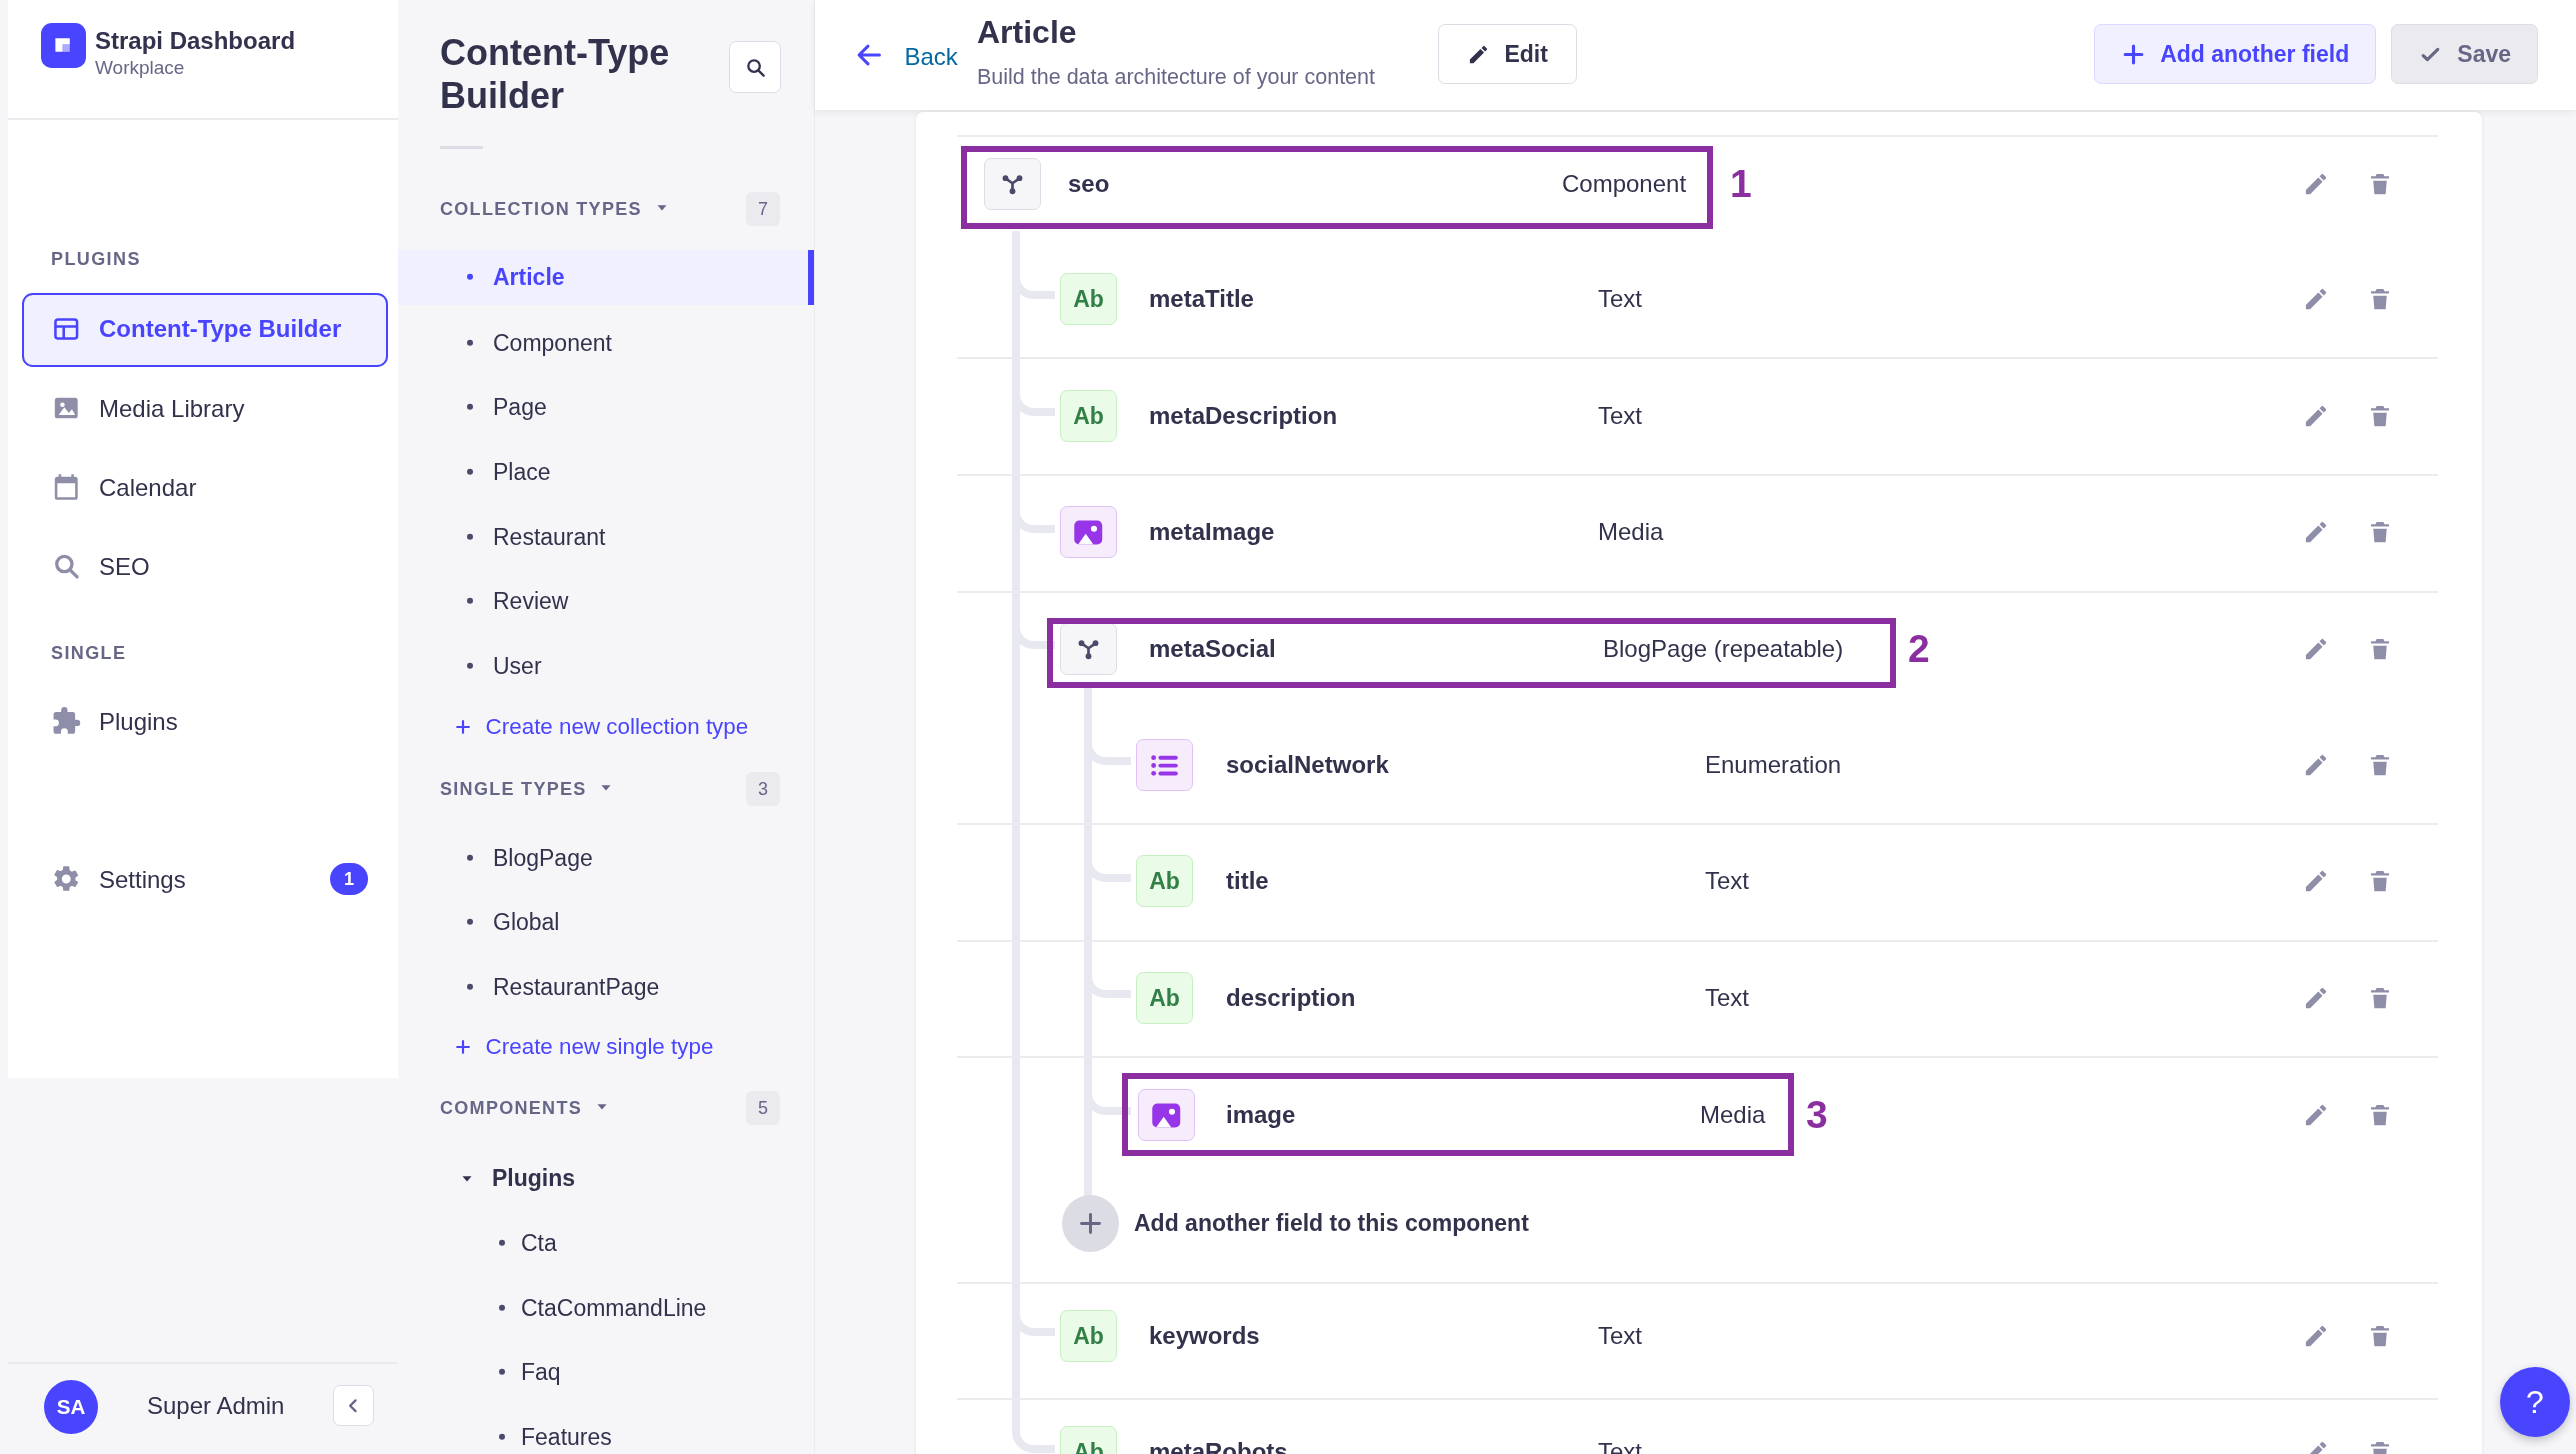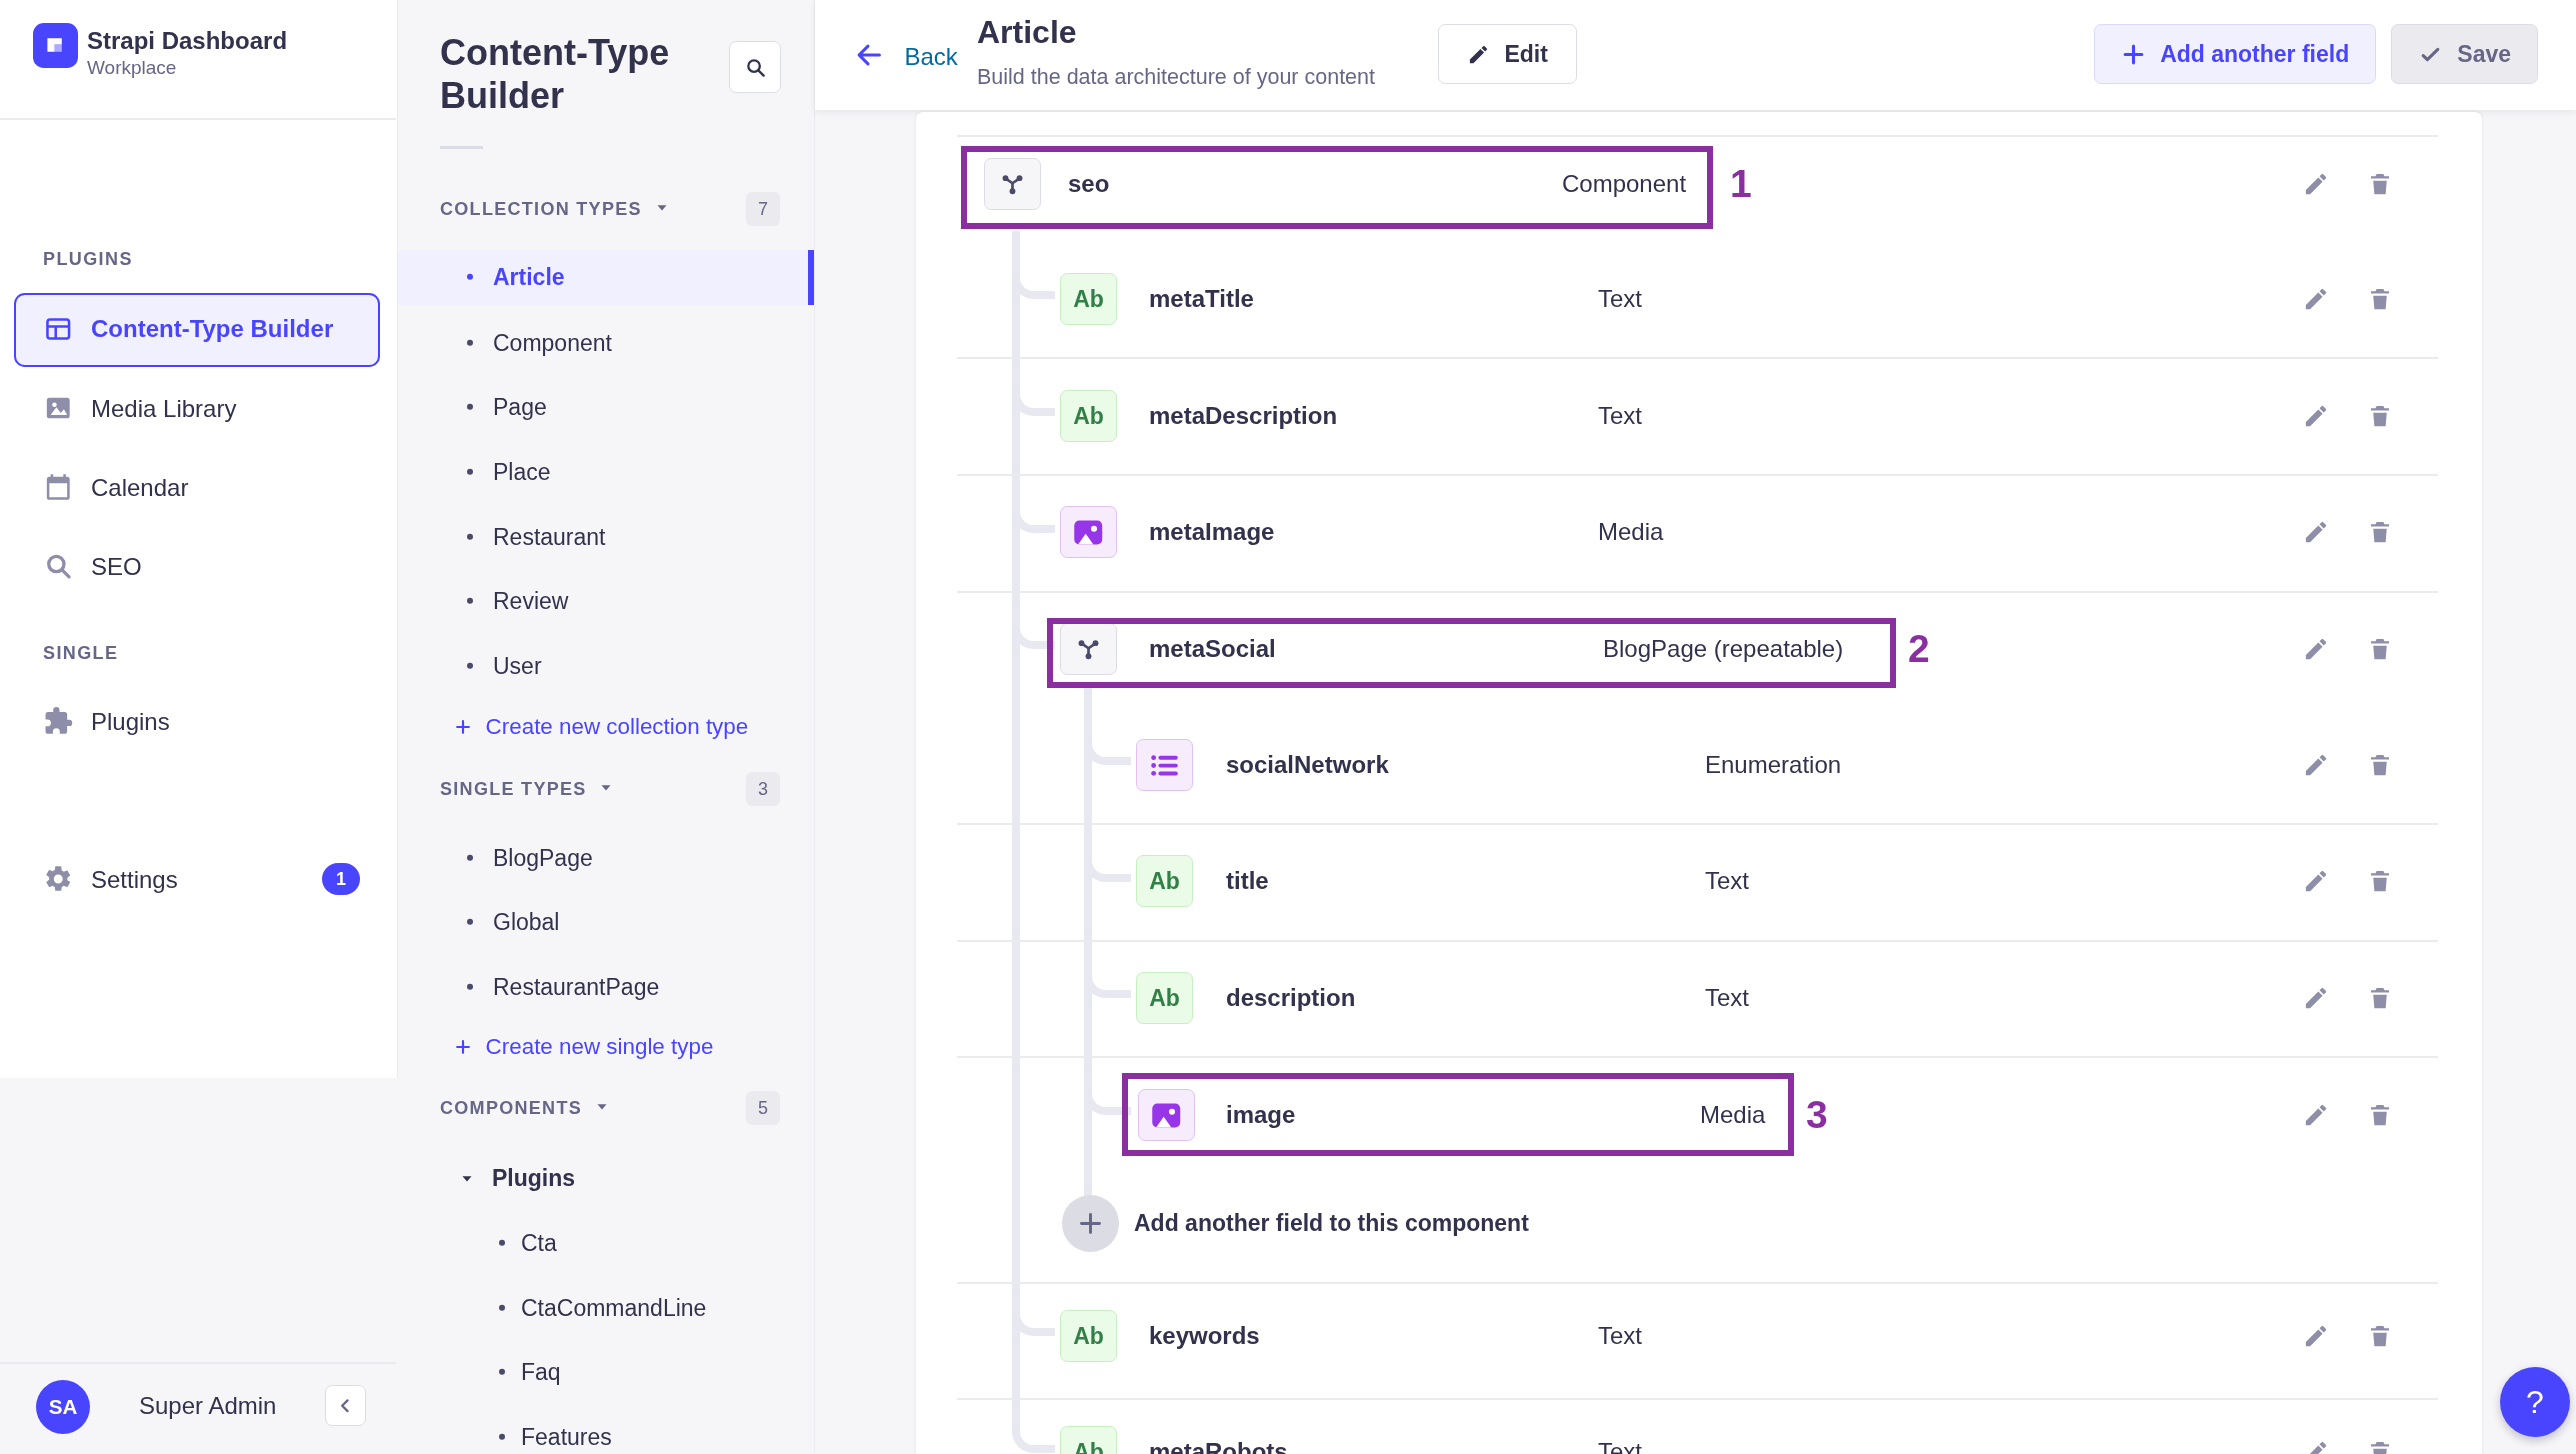--- a/index.html
+++ b/index.html
@@ -3,21 +3,21 @@
 <meta charset="utf-8">
 <style>
   html,body{margin:0;padding:0}
   body{
     width:2576px;height:1454px;position:relative;overflow:hidden;
     background:#f6f6f9;font-family:"Liberation Sans",sans-serif;color:#32324d;
   }
   .abs{position:absolute}
   .vc{transform:translateY(-50%)}
   
-  .sidebar{left:0;top:0;width:398px;height:1078px;background:#fff;border-right:1.8px solid #eaeaef;box-sizing:border-box}
+  .sidebar{left:8px;top:0;width:398px;height:1078px;background:#fff;border-right:1.8px solid #eaeaef;box-sizing:border-box}
   .logo{left:33px;top:23px;width:45px;height:45px;border-radius:10.8px;background:#4945ff}
   .app-title{left:87px;top:27px;font-size:24px;font-weight:700;color:#32324d}
   .app-sub{left:87px;top:57px;font-size:19px;color:#666687}
   .sb-div{left:0;width:396px;height:1.8px;background:#eaeaef}
   .sb-section{left:43px;font-size:18px;font-weight:700;color:#666687;letter-spacing:1.4px}
   .sb-item-text{left:91px;font-size:24px;color:#32324d}
   .sb-icon{left:43px;width:30.5px;height:30.5px}
   .ctb-box{left:13.5px;top:293px;width:366px;height:74px;border:2.7px solid #4945ff;background:#f0f0ff;border-radius:10.8px;box-sizing:border-box}
   .badge-blue{background:#4945ff;color:#fff;border-radius:18px;font-size:18px;font-weight:700;display:flex;align-items:center;justify-content:center}
   .avatar{left:36px;top:1380px;width:54px;height:54px;border-radius:50%;background:#4945ff;color:#fff;font-size:20.6px;font-weight:700;display:flex;align-items:center;justify-content:center}

